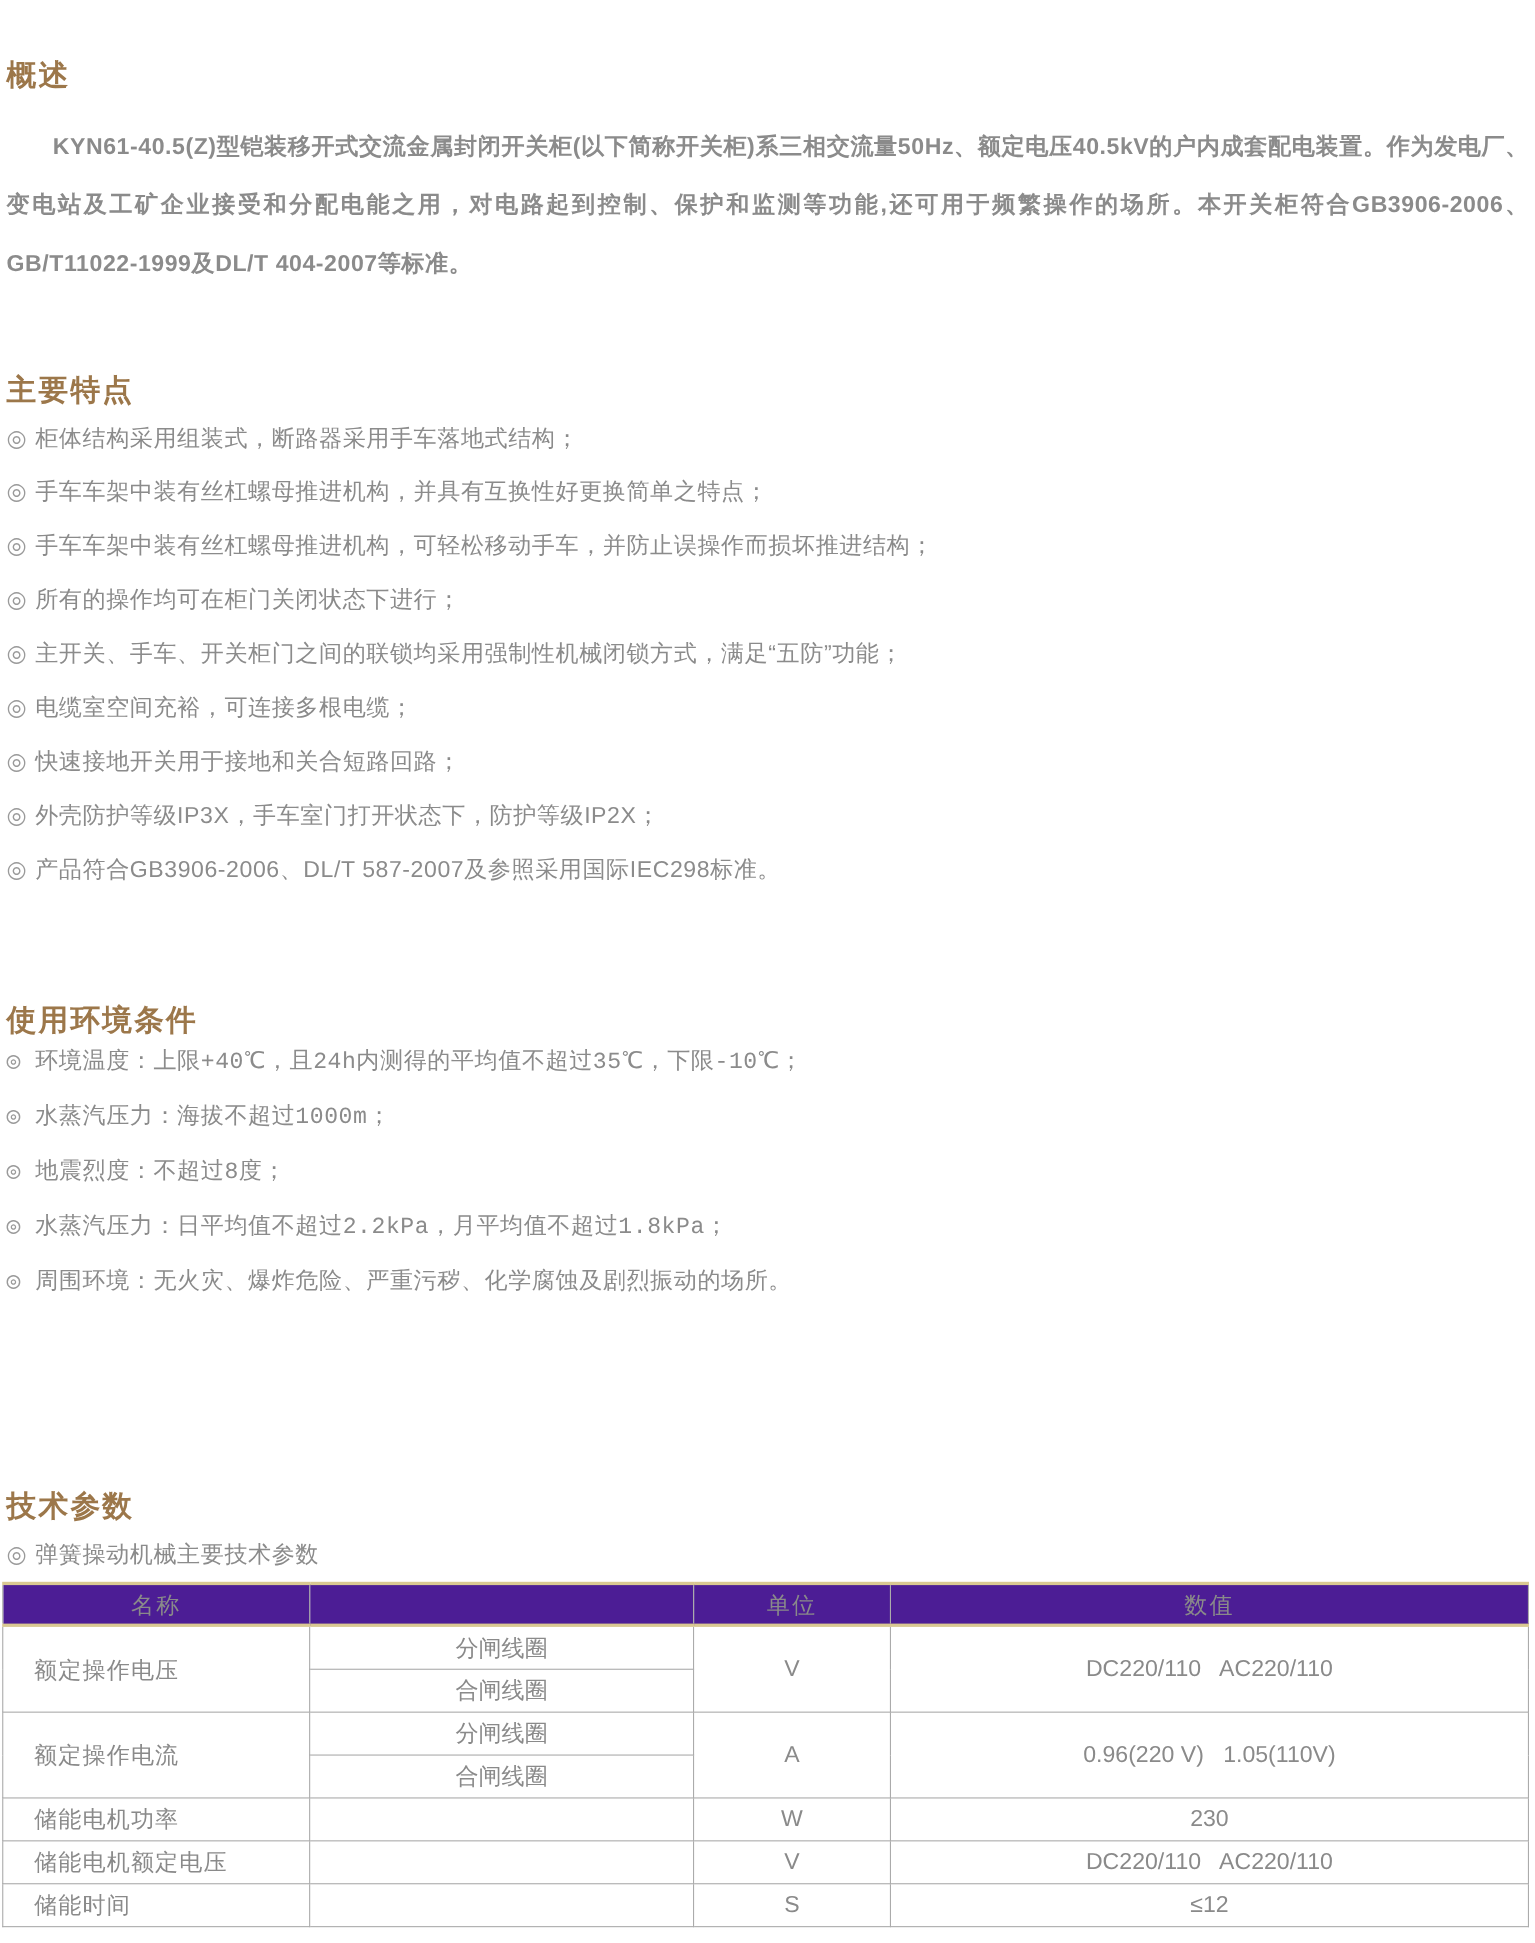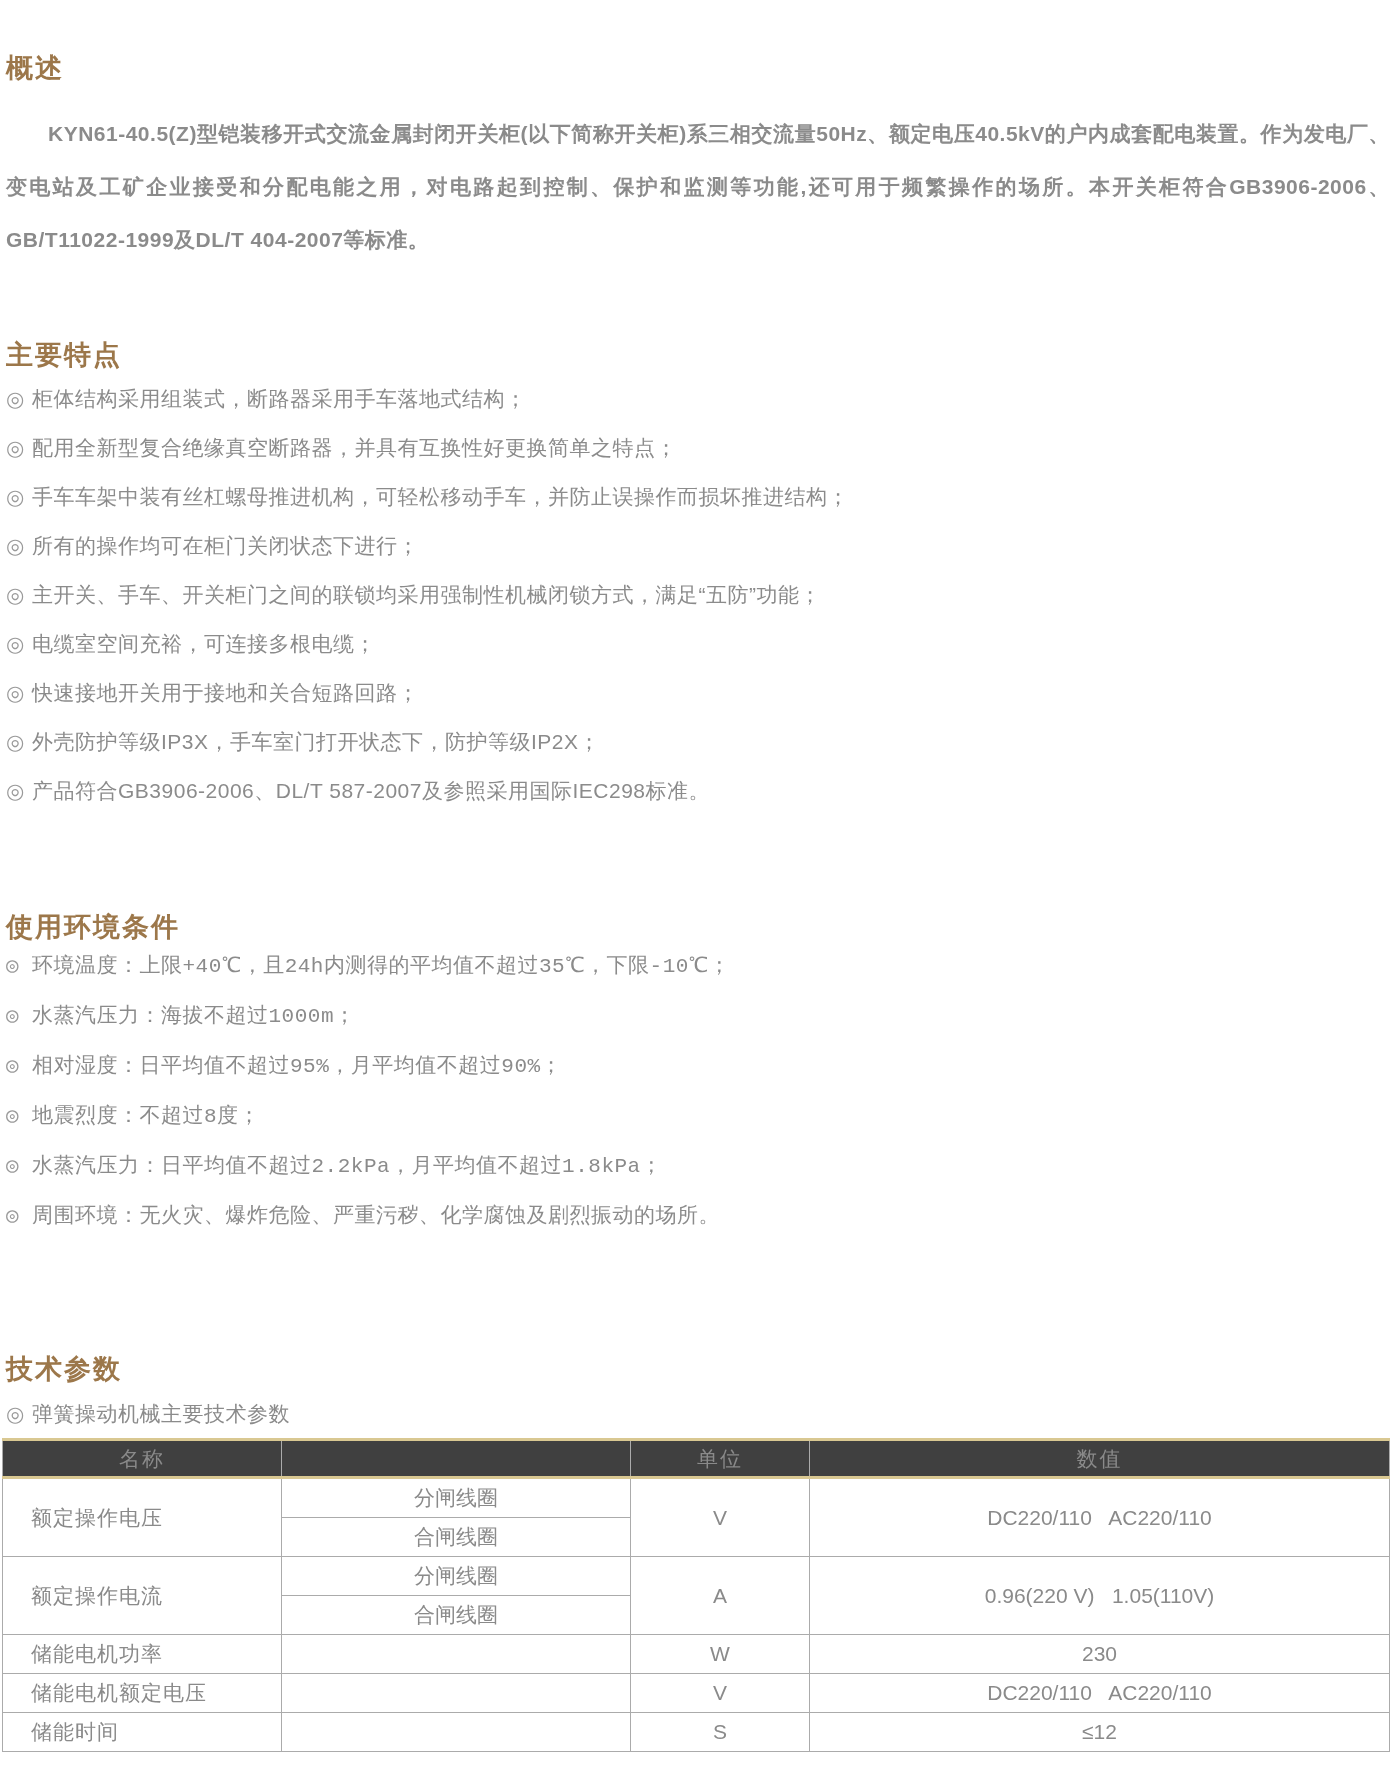--- a/index.html
+++ b/index.html
@@ -41,21 +41,21 @@
   #params-subtitle { position: absolute; left: 6px; top: 1401px; line-height: 26px; }
   #params-table-wrap { position: absolute; left: 2px; top: 1438px; }
   table#params-table {
     border-collapse: collapse;
     table-layout: fixed;
     width: 1387px;
     font-size: 21px;
     color: #8a8a8a;
   }
   #params-table th {
-    background: #404040;
+    background: #4c1d95;
     border-top: 3px solid #d9c892;
     border-bottom: 3px solid #d9c892;
     border-left: 1px solid #ababab;
     border-right: 1px solid #ababab;
     height: 33px;
     font-weight: normal;
     text-align: center;
     letter-spacing: 2px;
   }
   #params-table td {
@@ -76,36 +76,35 @@
 <body>
 
 <h2 class="section-heading" style="top:24px;margin-top:28px;">概述</h2>
 
 <p id="overview-para">KYN61-40.5(Z)型铠装移开式交流金属封闭开关柜(以下简称开关柜)系三相交流量50Hz、额定电压40.5kV的户内成套配电装置。作为发电厂、变电站及工矿企业接受和分配电能之用，对电路起到控制、保护和监测等功能,还可用于频繁操作的场所。本开关柜符合GB3906-2006、GB/T11022-1999及DL/T 404-2007等标准。</p>
 
 <h2 class="section-heading" style="top:317px;">主要特点</h2>
 
 <div id="features-list" class="bullet-list" style="top:374px;">
   <div class="bullet-line"><span class="bullet-marker">◎</span><span>柜体结构采用组装式，断路器采用手车落地式结构；</span></div>
-  <div class="bullet-line"><span class="bullet-marker">◎</span><span>配用全新型复合绝缘真空断路器，并具有互换性好更换简单之特点；</span></div>
+  <div class="bullet-line"><span class="bullet-marker">◎</span><span>手车车架中装有丝杠螺母推进机构，并具有互换性好更换简单之特点；</span></div>
   <div class="bullet-line"><span class="bullet-marker">◎</span><span>手车车架中装有丝杠螺母推进机构，可轻松移动手车，并防止误操作而损坏推进结构；</span></div>
   <div class="bullet-line"><span class="bullet-marker">◎</span><span>所有的操作均可在柜门关闭状态下进行；</span></div>
   <div class="bullet-line"><span class="bullet-marker">◎</span><span>主开关、手车、开关柜门之间的联锁均采用强制性机械闭锁方式，满足“五防”功能；</span></div>
   <div class="bullet-line"><span class="bullet-marker">◎</span><span>电缆室空间充裕，可连接多根电缆；</span></div>
   <div class="bullet-line"><span class="bullet-marker">◎</span><span>快速接地开关用于接地和关合短路回路；</span></div>
   <div class="bullet-line"><span class="bullet-marker">◎</span><span>外壳防护等级IP3X，手车室门打开状态下，防护等级IP2X；</span></div>
   <div class="bullet-line"><span class="bullet-marker">◎</span><span>产品符合GB3906-2006、DL/T 587-2007及参照采用国际IEC298标准。</span></div>
 </div>
 
 <h2 class="section-heading" style="top:889px;">使用环境条件</h2>
 
 <div id="env-list" class="bullet-list" style="top:942px;">
   <div class="bullet-line"><span class="bullet-marker">◎</span><span>环境温度：上限+40℃，且24h内测得的平均值不超过35℃，下限-10℃；</span></div>
   <div class="bullet-line"><span class="bullet-marker">◎</span><span>水蒸汽压力：海拔不超过1000m；</span></div>
-  <div class="bullet-line"><span class="bullet-marker">◎</span><span>相对湿度：日平均值不超过95%，月平均值不超过90%；</span></div>
   <div class="bullet-line"><span class="bullet-marker">◎</span><span>地震烈度：不超过8度；</span></div>
   <div class="bullet-line"><span class="bullet-marker">◎</span><span>水蒸汽压力：日平均值不超过2.2kPa，月平均值不超过1.8kPa；</span></div>
   <div class="bullet-line"><span class="bullet-marker">◎</span><span>周围环境：无火灾、爆炸危险、严重污秽、化学腐蚀及剧烈振动的场所。</span></div>
 </div>
 
 <h2 class="section-heading" style="top:1331px;">技术参数</h2>
 
 <div id="params-subtitle">
   <span class="bullet-marker">◎</span><span>弹簧操动机械主要技术参数</span>
 </div>

